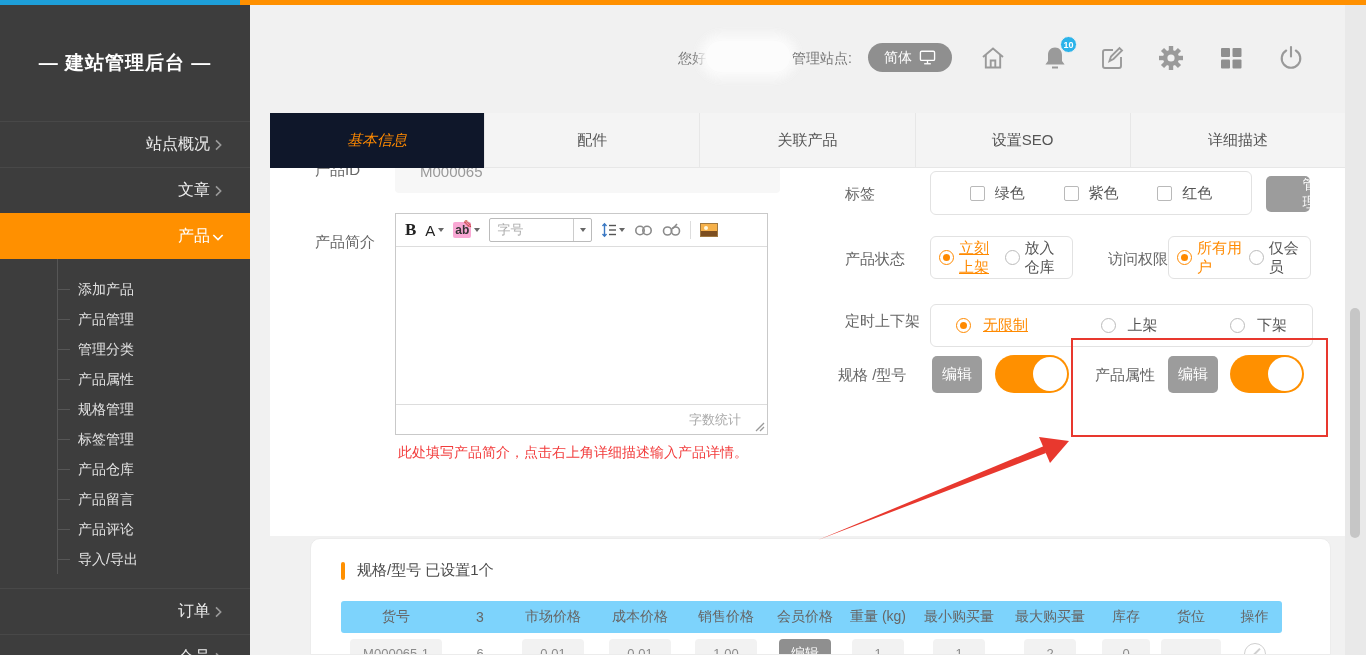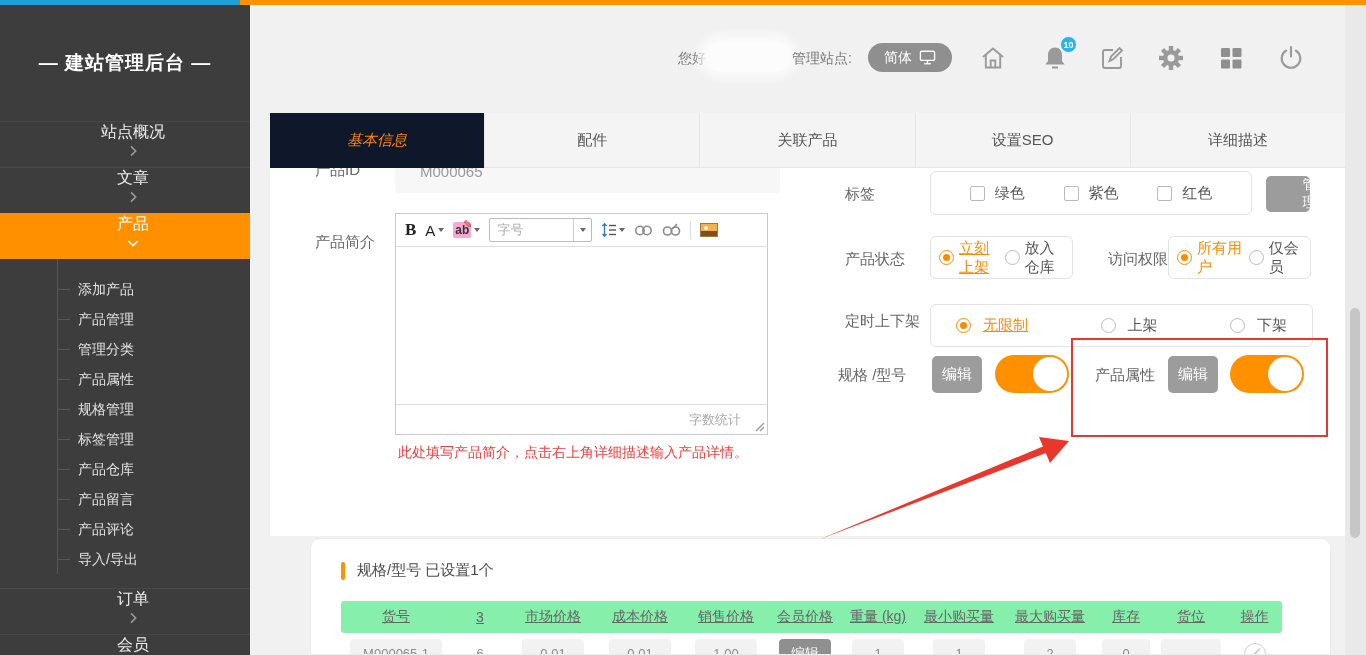--- a/index.html
+++ b/index.html
@@ -6,21 +6,21 @@
   body { font-family:"Liberation Sans",sans-serif; }
   #app { position:relative; width:1366px; height:655px; background:#f1f1f1; overflow:hidden; font-family:"Liberation Sans",sans-serif; }
 
   
   .strip-blue { position:absolute; left:0; top:0; width:240px; height:5px; background:#1e9fd9; }
   .strip-orange { position:absolute; left:240px; top:0; width:1126px; height:5px; background:#ff9000; }
 
   
   .sidebar { position:absolute; left:0; top:5px; width:250px; height:650px; background:#3d3d3d; }
   .sb-title { height:116px; display:flex; align-items:center; justify-content:center; color:#fff; font-size:19px; font-weight:bold; letter-spacing:1px; }
-  .nav-item { height:46px; display:flex; align-items:center; justify-content:flex-start; padding:0 24px 0 40px; color:#ededed; font-size:16px; border-top:1px solid #484848; cursor:pointer;flex-direction:column; }
+  .nav-item { height:46px; display:flex; align-items:center; justify-content:flex-end; padding:0 24px 0 40px; color:#ededed; font-size:16px; border-top:1px solid #484848; cursor:pointer; }
   .nav-item.active { background:#ff9000; color:#fff; border-top:1px solid #ff9000; }
   .submenu { position:relative; padding:15px 0 14px 0; list-style:none; }
   .submenu::before { content:""; position:absolute; left:57px; top:0; height:315px; width:1px; background:#565656; }
   .submenu li { position:relative; height:30px; line-height:30px; padding-left:78px; color:#e2e2e2; font-size:14px; cursor:pointer; }
   .submenu li::before { content:""; position:absolute; left:57px; top:15px; width:13px; height:1px; background:#565656; }
   .chev svg { display:block; }
 
   
   .hdr-text { position:absolute; font-size:14px; color:#777; }
   .hdr-blur { position:absolute; left:706px; top:41px; width:84px; height:31px; background:#fcfcfc; border-radius:15px; box-shadow:0 0 10px 7px rgba(251,251,251,.95); }
@@ -69,21 +69,21 @@
   .opt-sel { color:#ff8a00; }
   .u { text-decoration:underline; }
   .toggle { position:absolute; width:74px; height:38px; border-radius:19px; background:#ff9000; cursor:pointer; }
   .toggle::after { content:""; position:absolute; right:2px; top:2px; width:34px; height:34px; border-radius:50%; background:#fff; }
 
   
   .bottom-card { position:absolute; left:310px; top:538px; width:1021px; height:117px; background:#fff; border:1px solid #ececec; border-radius:10px 10px 0 0; overflow:hidden; }
   .section-head { position:absolute; left:30px; top:22px; display:flex; align-items:center; gap:12px; }
   .orange-bar { width:4px; height:18px; background:#ff9000; border-radius:2px; }
   .section-title { font-size:15px; color:#4a4a4a; }
-  .spec-head { position:absolute; left:30px; top:62px; width:941px; height:32px; background:#86efac; border-radius:3px; display:flex; align-items:center; font-size:14px; color:#666;text-decoration:underline; }
+  .spec-head { position:absolute; left:30px; top:62px; width:941px; height:32px; background:#7dd3fc; border-radius:3px; display:flex; align-items:center; font-size:14px; color:#666; }
   .spec-head span { text-align:center; flex:none; }
   .spec-row { position:absolute; left:30px; top:100px; width:941px; display:flex; align-items:flex-start; font-size:13px; color:#8a8a8a; }
   .spec-row > div { flex:none; display:flex; justify-content:center; }
   .cell-box { height:30px; background:#f2f2f2; border-radius:4px; line-height:30px; text-align:center; }
   .dark-btn { height:30px; background:#8f8f8f; color:#fff; border:none; border-radius:4px; font-size:14px; width:52px; cursor:pointer; font-family:inherit; }
   .op-circle { width:22px; height:22px; border:1.5px solid #cfcfcf; border-radius:50%; position:relative; cursor:pointer; }
   .op-circle::after { content:""; position:absolute; left:2px; top:9px; width:15px; height:1.5px; background:#cfcfcf; transform:rotate(-45deg); }
 
   
   .red-rect { position:absolute; left:1071px; top:338px; width:257px; height:99px; border:2px solid #e8382e; z-index:50; }

